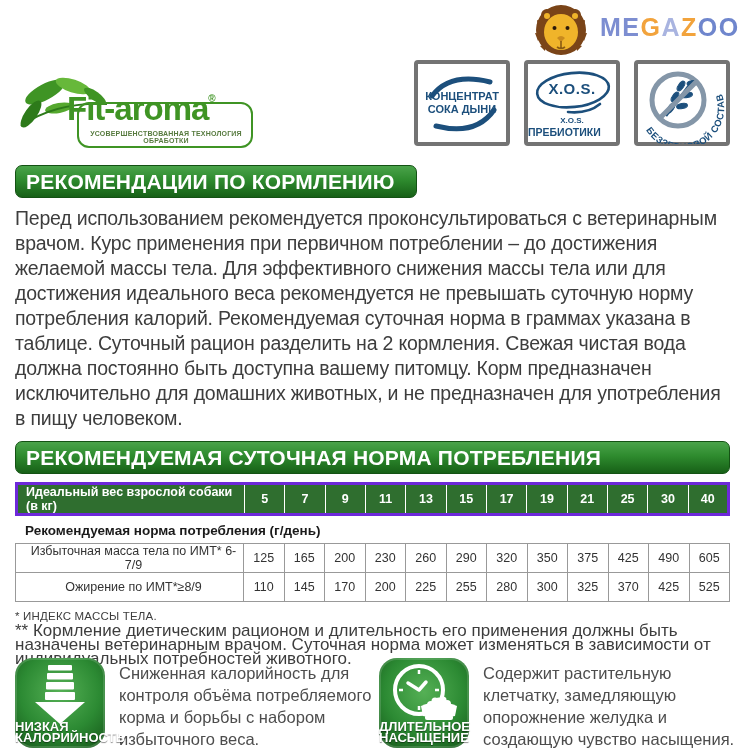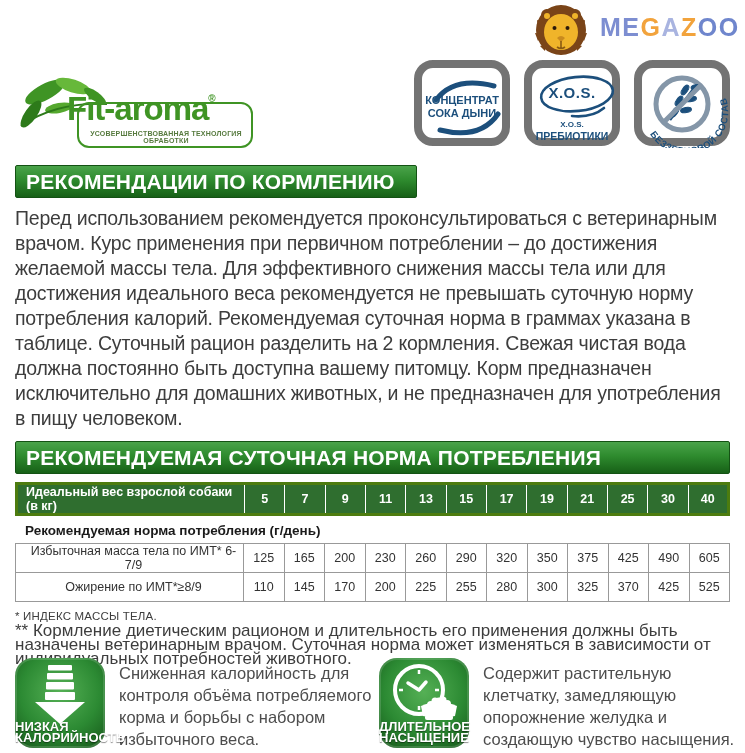--- a/index.html
+++ b/index.html
@@ -17,48 +17,48 @@
   .fitaroma-box { position:absolute; left:62px; top:28px; width:176px; height:46px;
     border:2px solid #3f9424; border-radius:12px; }
   .fitaroma-title { position:absolute; left:52px; top:16px; font-size:33px; font-weight:bold;
     color:#3f9424; letter-spacing:-1px; }
   .fitaroma-title sup { font-size:10px; vertical-align:18px; }
   .fitaroma-sub { position:absolute; left:70px; top:56px; width:162px; text-align:center;
     font-size:7px; font-weight:bold; color:#567a3e; letter-spacing:0.2px; }
   .leaves { position:absolute; left:0; top:0; }
 
   .badges { position:absolute; right:0; top:2px; display:flex; gap:14px; }
-  .badge { width:96px; height:86px; border:8px solid #737373; border-radius:19px;
+  .badge { width:96px; height:86px; border:4px solid #737373; border-radius:4px;
     position:relative; background:#fff; }
   .badge svg { position:absolute; left:0; top:0; }
   .badge .center-lines { position:absolute; left:0; top:26px; width:100%; text-align:center;
     color:#1c4f7c; font-weight:bold; font-size:11px; line-height:13px; }
   .badge .xos-big { position:absolute; left:0; top:16px; width:100%; text-align:center;
     color:#1c4f7c; font-weight:bold; font-size:15px; letter-spacing:0.5px;}
   .badge .xos-sub1 { position:absolute; left:0; top:52px; width:100%; text-align:center;
     color:#1c4f7c; font-weight:bold; font-size:8px; }
-  .badge .xos-sub2 { position:absolute; left:0; top:62px; width:100%; text-align:center;
+  .badge .xos-sub2 { position:absolute; left:0; top:62px; width:100%; 
     color:#1c4f7c; font-weight:bold; font-size:10.5px; }
 
   
-  .banner { margin-left:15px; height:33px; border:1px solid #145214; border-radius:2px;
+  .banner { margin-left:15px; height:33px; border:1px solid #145214; border-radius:7px;
     background:linear-gradient(180deg,#4aa34a 0%,#2e8b2e 45%,#176017 100%);
     color:#fff; font-weight:bold; font-size:21px; line-height:31px; padding-left:10px;
     letter-spacing:0.2px; }
   .banner-1 { width:402px; margin-top:12px; }
   .banner-2 { width:715px; margin-top:10px; }
 
   
   .para { margin:8px 15px 0 15px; width:712px; font-size:19.5px; line-height:25px;
     color:#3d3d3d; letter-spacing:-0.2px; }
 
   
   .tbl-wrap { margin:8px 15px 0 15px; width:715px; }
   table { border-collapse:collapse; width:715px; table-layout:fixed; }
-  .hdr-table { border:3px solid #4d7c0f; }
+  .hdr-table { border:3px solid #6d28d9; }
   .hdr-table td { background:#2f6e2f; color:#fff; font-weight:bold; font-size:12.5px;
     height:26px; text-align:center; border-left:1px solid #fff; }
   .hdr-table td.lbl { text-align:left; padding-left:8px; border-left:none; width:228px; }
   .subheader { font-size:13.5px; font-weight:bold; color:#1a1a1a; padding:7px 0 5px 10px; }
   .data-table td { border:1px solid #999; font-size:12.5px; color:#333; height:29px;
     text-align:center; }
   .data-table td.lbl { text-align:center; padding-left:8px; width:228px; }
 
   
   .footnotes { margin:8px 15px 0 15px; color:#3d3d3d; }

